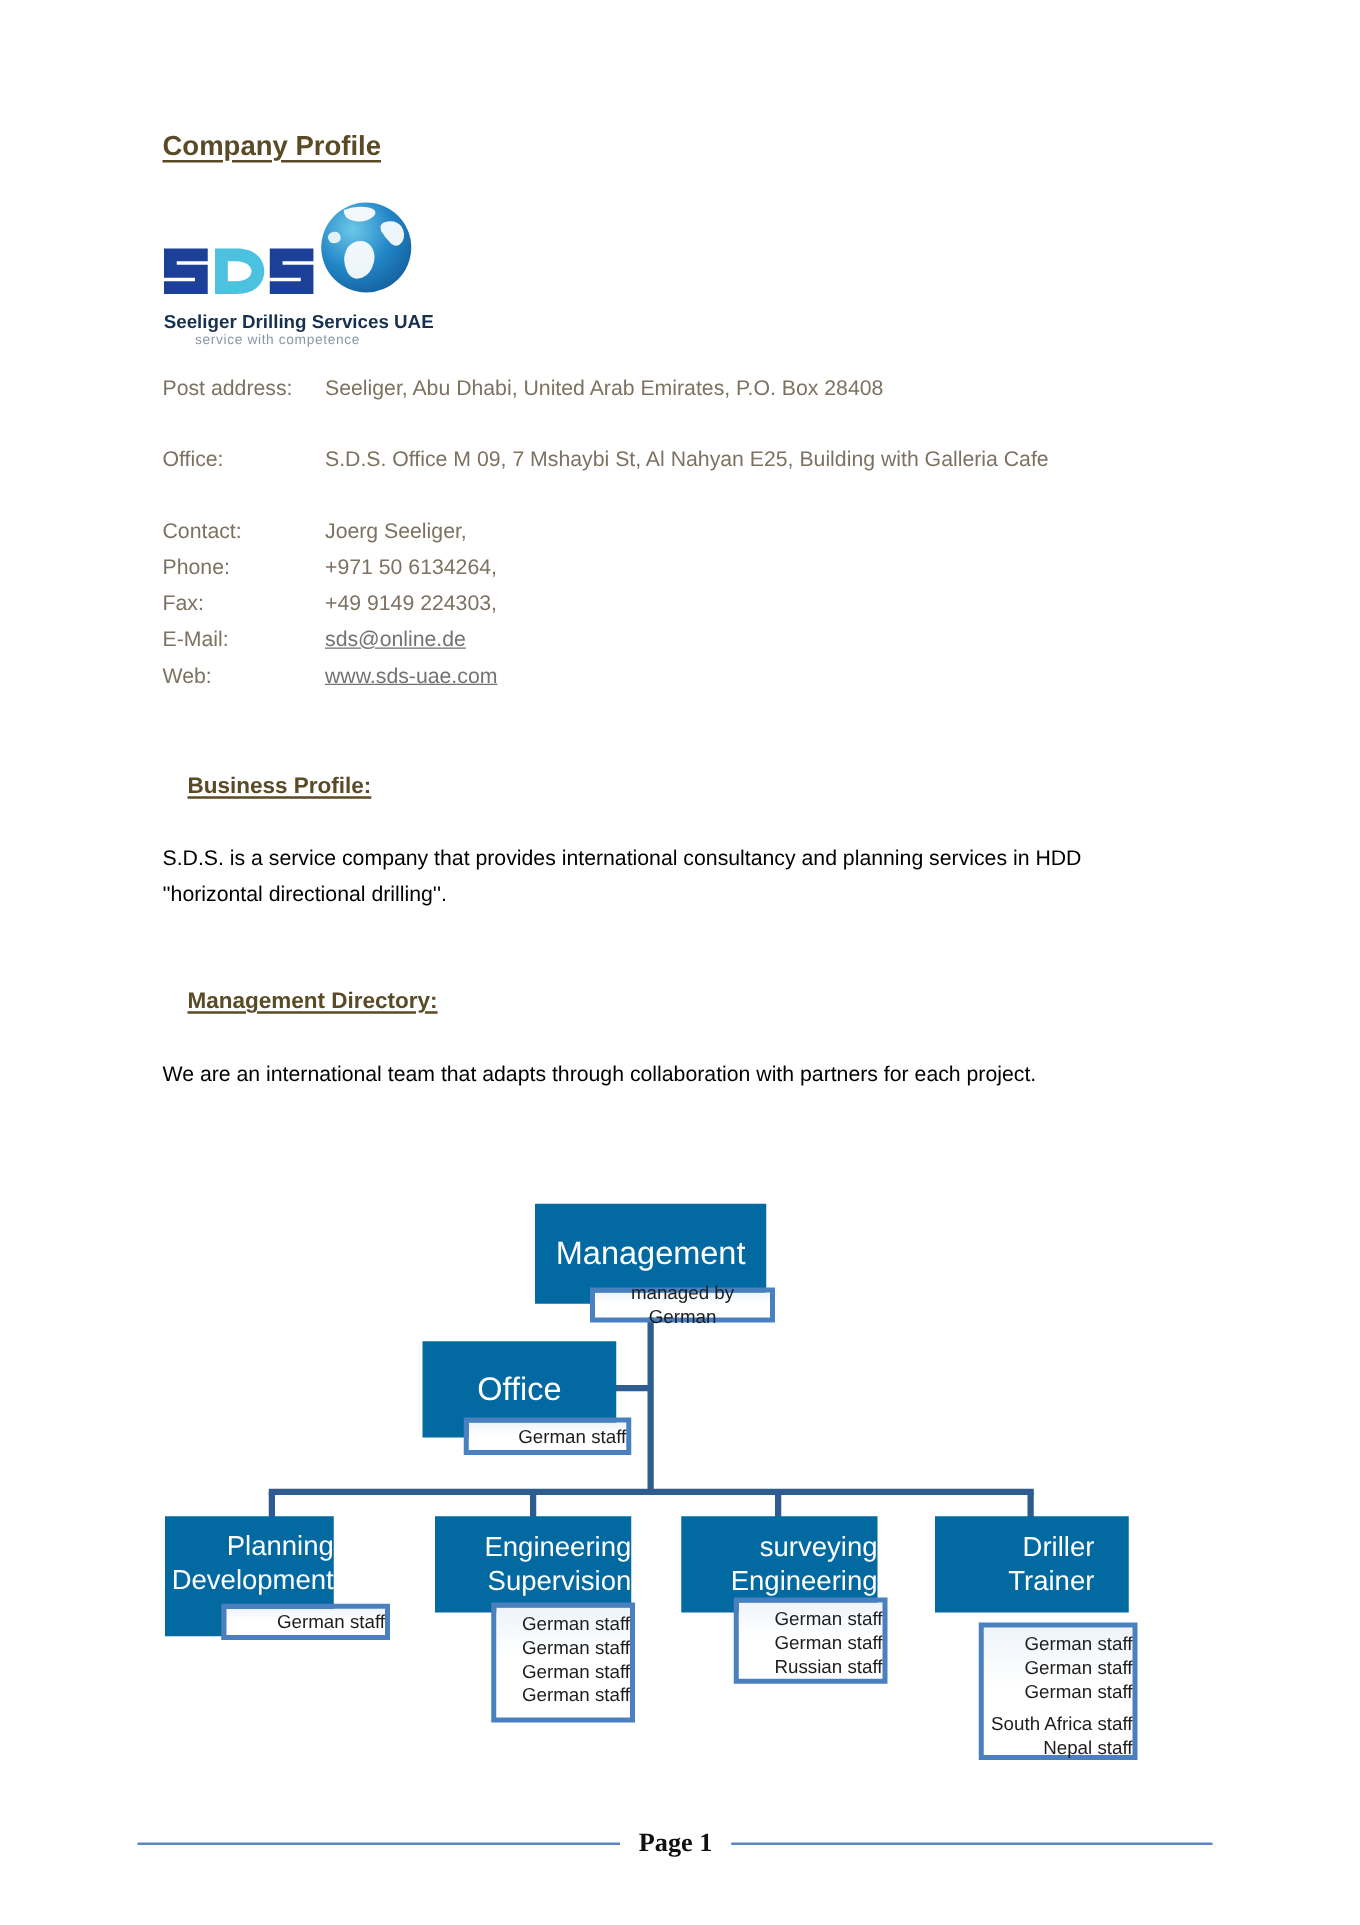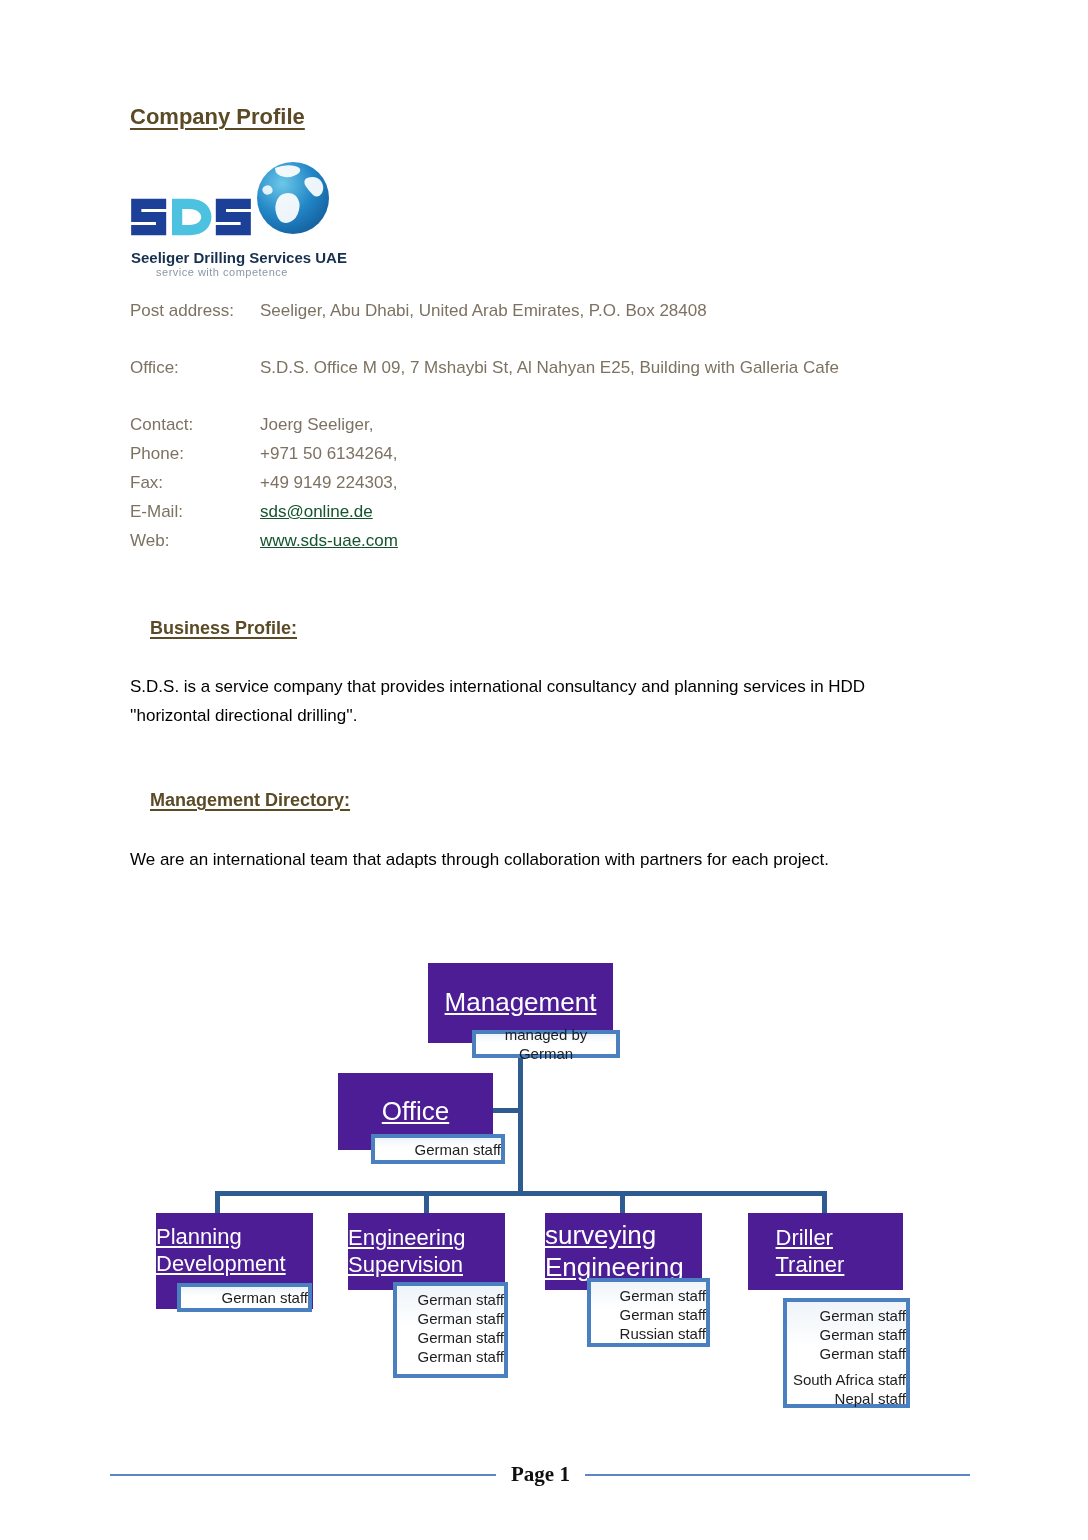--- a/index.html
+++ b/index.html
@@ -22,40 +22,40 @@
   .logo-row { display:flex; align-items:flex-end; }
   .logo-letters { display:block; margin-bottom:2px; }
   .logo-globe { display:block; margin-left:4px; margin-bottom:10px; }
   .logo-company { margin-top:3px; font-size:15px; font-weight:bold; color:#16304f; letter-spacing:0px; white-space:nowrap; }
   .logo-tagline { font-size:11px; color:#8a97a8; text-align:center; width:182px; letter-spacing:0.5px; }
 
   
   .contact { position:absolute; left:130px; top:296px; width:840px; font-size:17px; color:#7d7262; }
   .crow { display:grid; grid-template-columns:130px auto; line-height:29px; }
   .crow.gap-lg { margin-top:28px; }
-  .crow a { color:#14532d; text-decoration:underline; }
+  .crow a { color:#737373; text-decoration:underline; }
 
   
   .sec-heading {
     position:absolute; left:130px;
     font-size:18px; font-weight:bold; color:#5a4a26;
     text-decoration:underline; text-decoration-thickness:2px; text-underline-offset:3px;margin-left:20px;
   }
   .para { position:absolute; left:130px; width:812px; font-size:17px; color:#000000; line-height:29px; }
   .h-business { top:618px; }
   .p-business { top:672px; }
   .h-mgmtdir  { top:790px; }
   .p-mgmtdir  { top:845px; }
 
   
   .orgchart { position:absolute; left:0; top:0; width:1088px; height:1540px; pointer-events:none; }
   .oline { position:absolute; background:#2e5c90; z-index:0; }
   .obox {
-    position:absolute; background:#4c1d95; color:#ffffff; z-index:1;
-    display:flex; align-items:center; justify-content:center; text-align:left;text-decoration:underline;
+    position:absolute; background:#0369a1; color:#ffffff; z-index:1;
+    display:flex; align-items:center; justify-content:center; text-align:right;
   }
   .obox .lbl { line-height:1.22; }
   .subbox {
     position:absolute; z-index:2; background:linear-gradient(#eef4fa, #ffffff 45%);
     border:4px solid #4a80c0; color:#1d1d1d; font-size:15px; line-height:19px;
     display:flex; flex-direction:column; align-items:flex-end; justify-content:flex-start;
     text-align:center; padding-top:4px;
   }
   .subbox.center1 { justify-content:center; padding-top:0; }
   .staff-gap { margin-top:7px; }
@@ -66,25 +66,25 @@
   .s-office { left:371px; top:1134px; width:134px; height:30px; }
 
   .l-main-v   { left:518px; top:1045px; width:5px;  height:150px; }
   .l-office-h { left:490px; top:1108px; width:30px; height:5px; }
   .l-conn-h   { left:215px; top:1191px; width:612px; height:5px; }
   .l-drop1 { left:215px; top:1194px; width:5px; height:20px; }
   .l-drop2 { left:424px; top:1194px; width:5px; height:20px; }
   .l-drop3 { left:620px; top:1194px; width:5px; height:20px; }
   .l-drop4 { left:822px; top:1194px; width:5px; height:20px; }
 
-  .n-planning { left:156px; top:1213px; width:157px; height:96px; font-size:22px; align-items:flex-start; padding-top:11px; }
+  .n-planning { left:132px; top:1213px; width:135px; height:96px; font-size:22px; align-items:flex-start; padding-top:11px; }
   .s-planning { left:177px; top:1283px; width:135px; height:29px; }
   .n-engsup   { left:348px; top:1213px; width:157px; height:77px; font-size:22px; }
   .s-engsup   { left:393px; top:1282px; width:115px; height:96px; }
-  .n-survey   { left:545px; top:1213px; width:157px; height:77px; font-size:26px; }
+  .n-survey   { left:545px; top:1213px; width:157px; height:77px; font-size:22px; }
   .s-survey   { left:587px; top:1278px; width:123px; height:69px; }
   .n-driller  { left:748px; top:1213px; width:155px; height:77px; font-size:22px; }
   .s-driller  { left:783px; top:1298px; width:127px; height:110px; }
   .n-driller .lbl { max-width:100px; }
 
   
   .footer {
     position:absolute; left:110px; top:1462px; width:860px;
     display:flex; align-items:center;
   }

